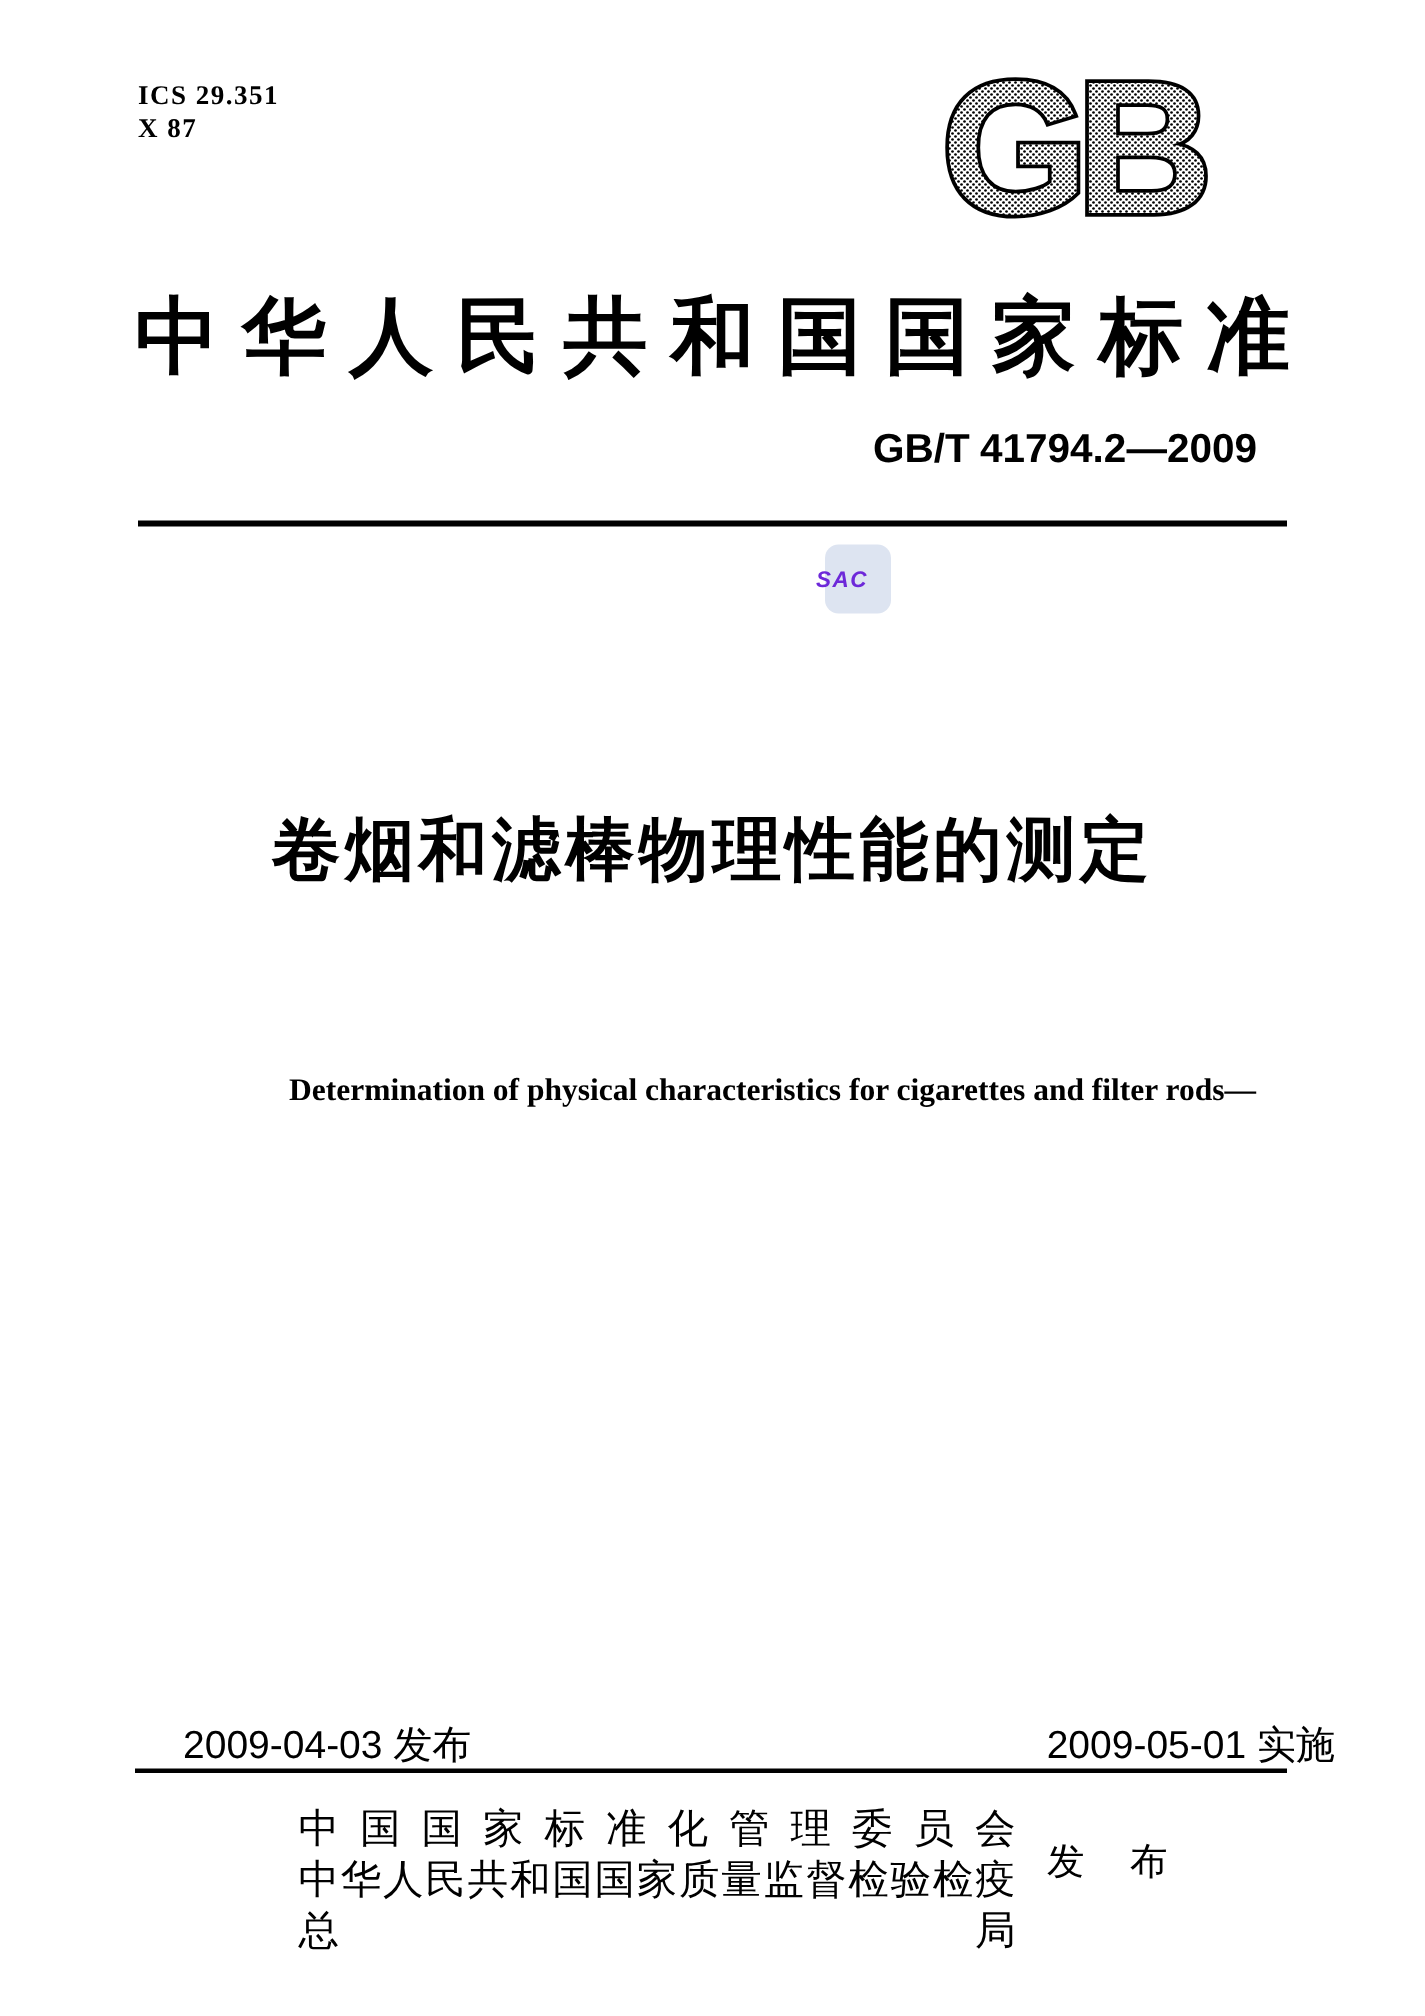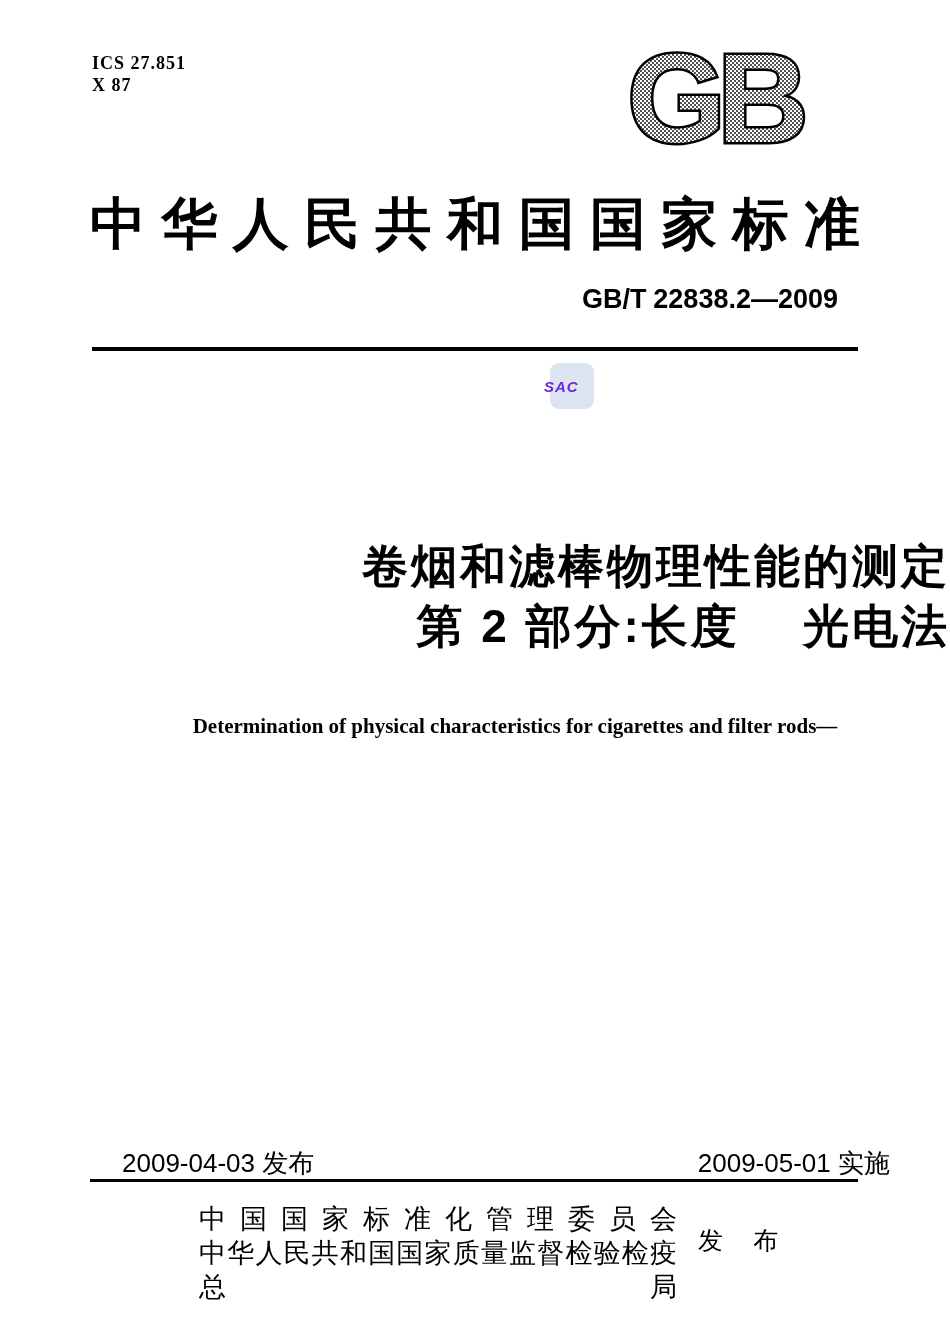--- a/index.html
+++ b/index.html
@@ -44,21 +44,21 @@
     position:absolute;left:550px;top:363px;width:44px;height:46px;
     background:#dde4f1;border-radius:9px;
   }
   .watermark .sac{
     position:absolute;left:-6px;top:15px;
     color:#6d28d9;font-family:"Liberation Sans",sans-serif;
     font-weight:bold;font-style:italic;font-size:15px;letter-spacing:1px;
   }
   
   .title-zh{
-    position:absolute;left:0;width:950px;text-align:right;
+    position:absolute;left:0;width:950px;text-align:center;
     font-family:"Liberation Sans","DejaVu Sans",sans-serif;
     font-weight:bold;font-size:46px;white-space:pre;
     letter-spacing:3px;
   }
   .title-zh.l1{top:536px;}
   .title-zh.l2{top:596px;}
   
   .subtitle-en{
     position:absolute;left:0;width:950px;text-align:center;
     font-family:"Liberation Serif","DejaVu Serif",serif;
@@ -90,52 +90,51 @@
     font-family:"Liberation Serif","DejaVu Serif",serif;
     font-size:25px;letter-spacing:12px;white-space:pre;
   }
 </style>
 </head>
 <body>
 
 <div class="page">
 
   <div class="ics">
-    <div>ICS 27.851</div>
+    <div>ICS 29.351</div>
     <div>X 87</div>
   </div>
 
   <div class="gb-logo">
     <svg width="192" height="106" viewBox="0 0 192 106" xmlns="http://www.w3.org/2000/svg">
       <defs>
         <pattern id="ht" width="4" height="4" patternUnits="userSpaceOnUse">
           <rect width="4" height="4" fill="#ffffff"></rect>
           <circle cx="1" cy="1" r="0.9" fill="#000000"></circle>
           <circle cx="3" cy="3" r="0.9" fill="#000000"></circle>
         </pattern>
       </defs>
       <text x="96" y="98" text-anchor="middle" font-family="'Liberation Sans', sans-serif" font-weight="bold" font-size="126" letter-spacing="-8" fill="url(#ht)" stroke="#000" stroke-width="5" paint-order="stroke fill">GB</text>
     </svg>
   </div>
 
   <div class="header-title">中华人民共和国国家标准</div>
 
   <div class="std-code">
     <span class="prefix">GB/T</span>
-    <span class="num">22838.2—2009</span>
+    <span class="num">41794.2—2009</span>
   </div>
 
   <div class="rule-top"></div>
 
   <div class="watermark">
     <span class="sac">SAC</span>
   </div>
 
   <div class="title-zh l1">卷烟和滤棒物理性能的测定</div>
-  <div class="title-zh l2">第 2 部分:长度    光电法</div>
 
   <div class="subtitle-en l1">Determination of physical characteristics for cigarettes and filter rods—</div>
 
   <div class="dates">
     <span>2009-04-03 发布</span>
     <span>2009-05-01 实施</span>
   </div>
 
   <div class="rule-bottom"></div>
 

